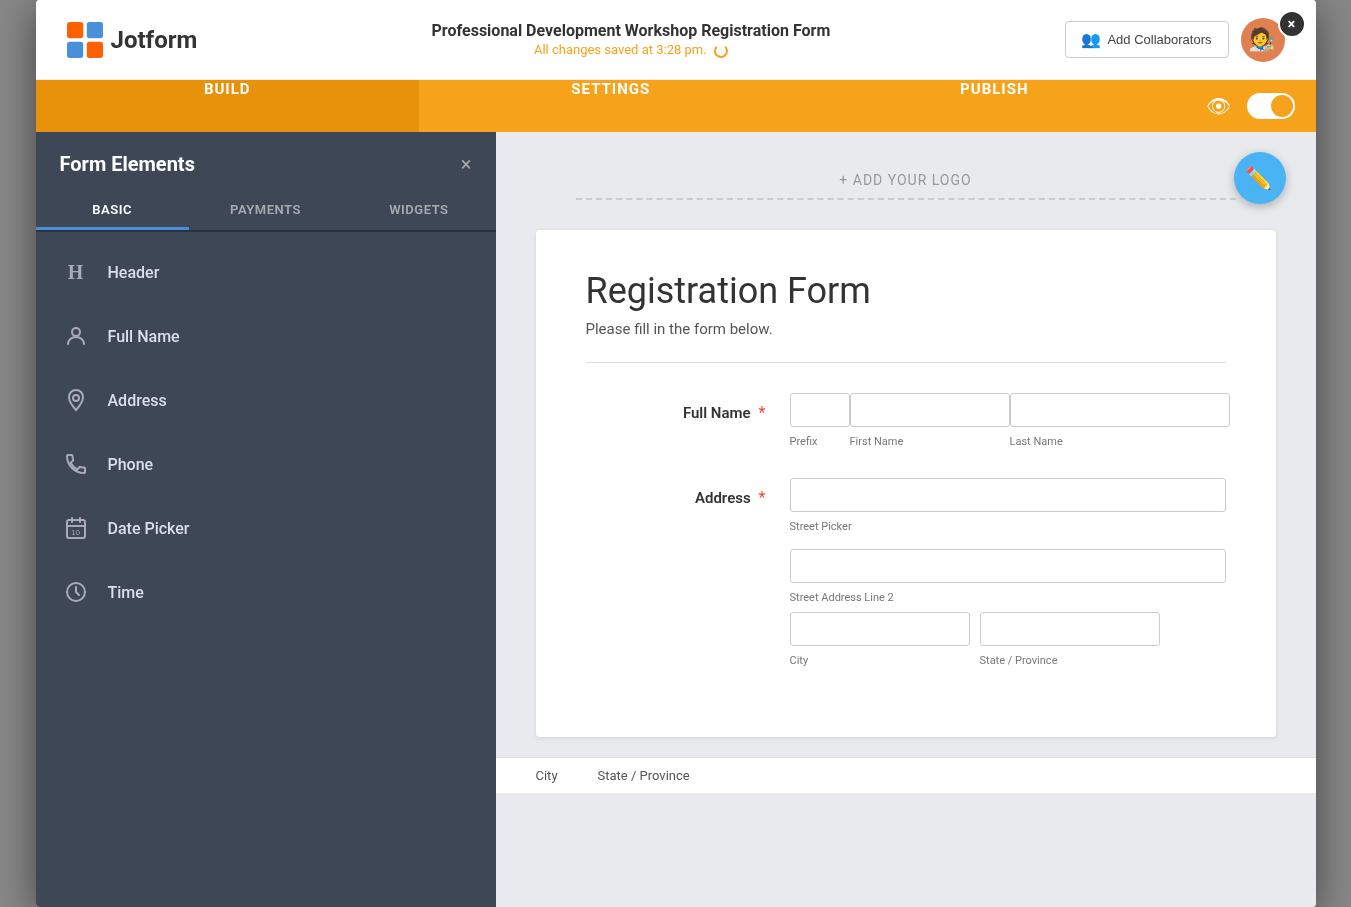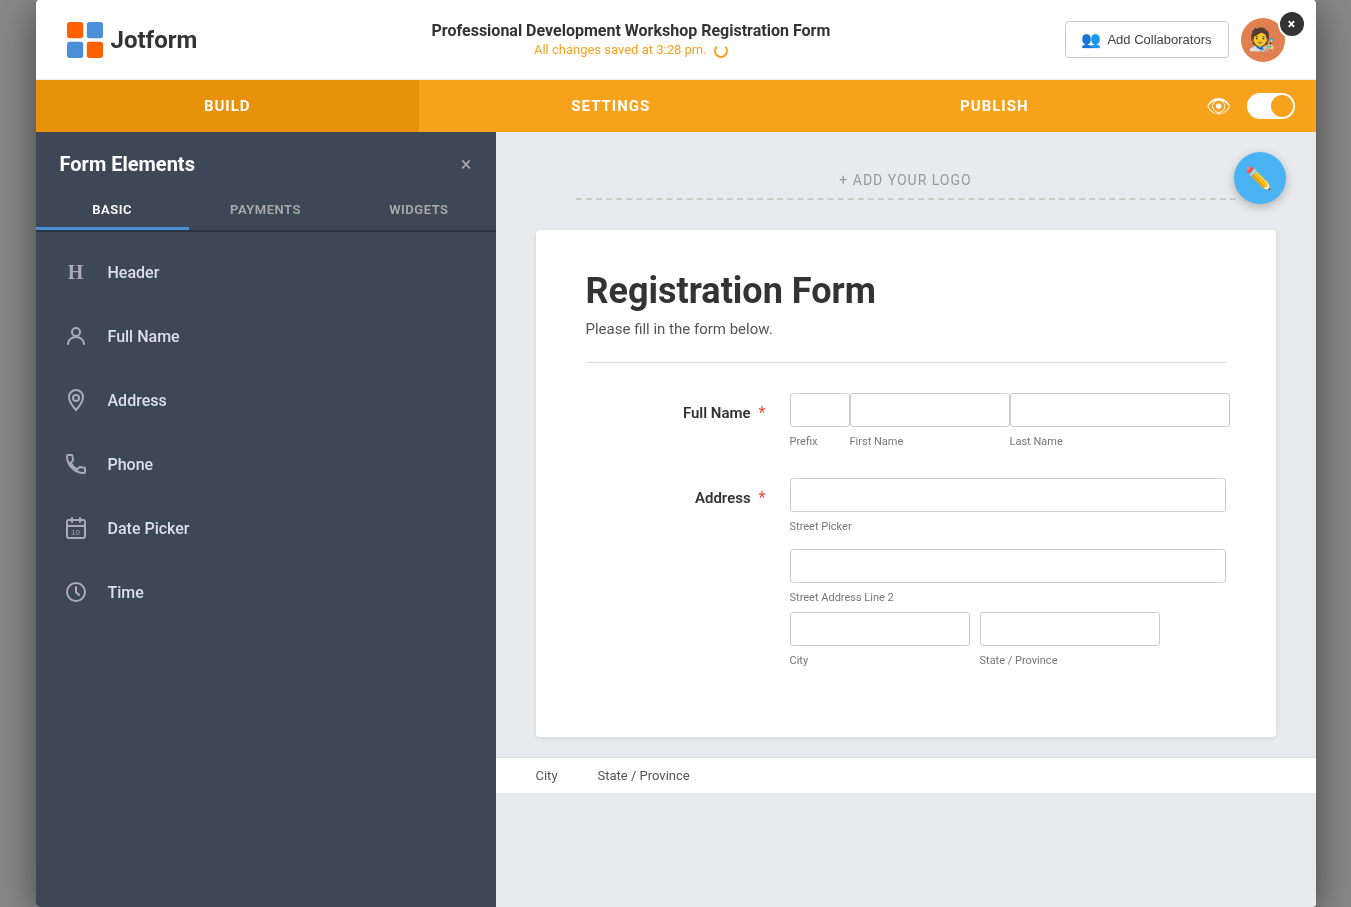--- a/index.html
+++ b/index.html
@@ -136,21 +136,21 @@
     .nav-bar {
       background: #f7a21b;
       display: flex;
       align-items: stretch;
       height: 52px;
     }
 
     .nav-tab {
       flex: 1;
       display: flex;
-      align-items: center;
+      align-items: flex-start;
       justify-content: center;
       font-size: 15px;
       font-weight: 700;
       color: #fff;
       cursor: pointer;
       letter-spacing: 1px;
       text-transform: uppercase;
     }
 
     .nav-tab.active {
@@ -318,21 +318,21 @@
     .form-card {
       background: #fff;
       margin: 20px 40px;
       border-radius: 4px;
       padding: 40px 50px;
       box-shadow: 0 1px 4px rgba(0,0,0,0.1);
     }
 
     .form-heading {
       font-size: 36px;
-      font-weight: 700;
+      font-weight: 400;
       color: #333;
       margin-bottom: 8px;
     }
 
     .form-subheading {
       font-size: 15px;
       color: #555;
       margin-bottom: 24px;
     }
 

